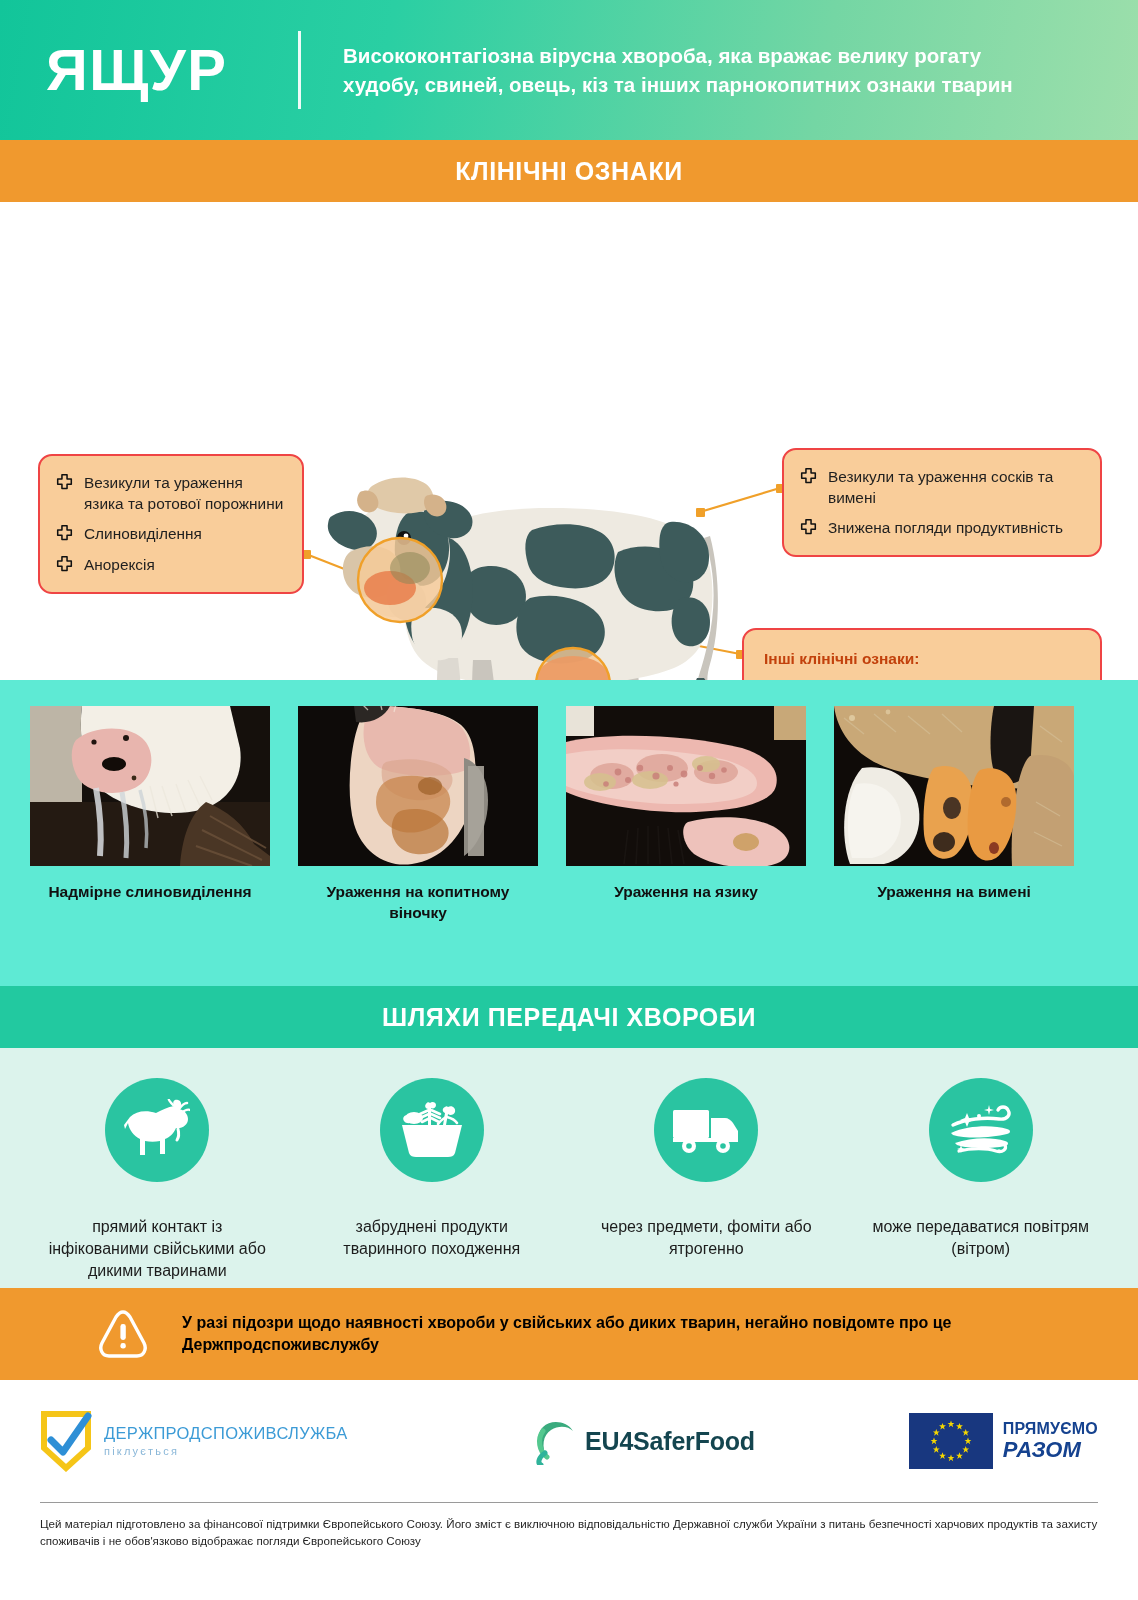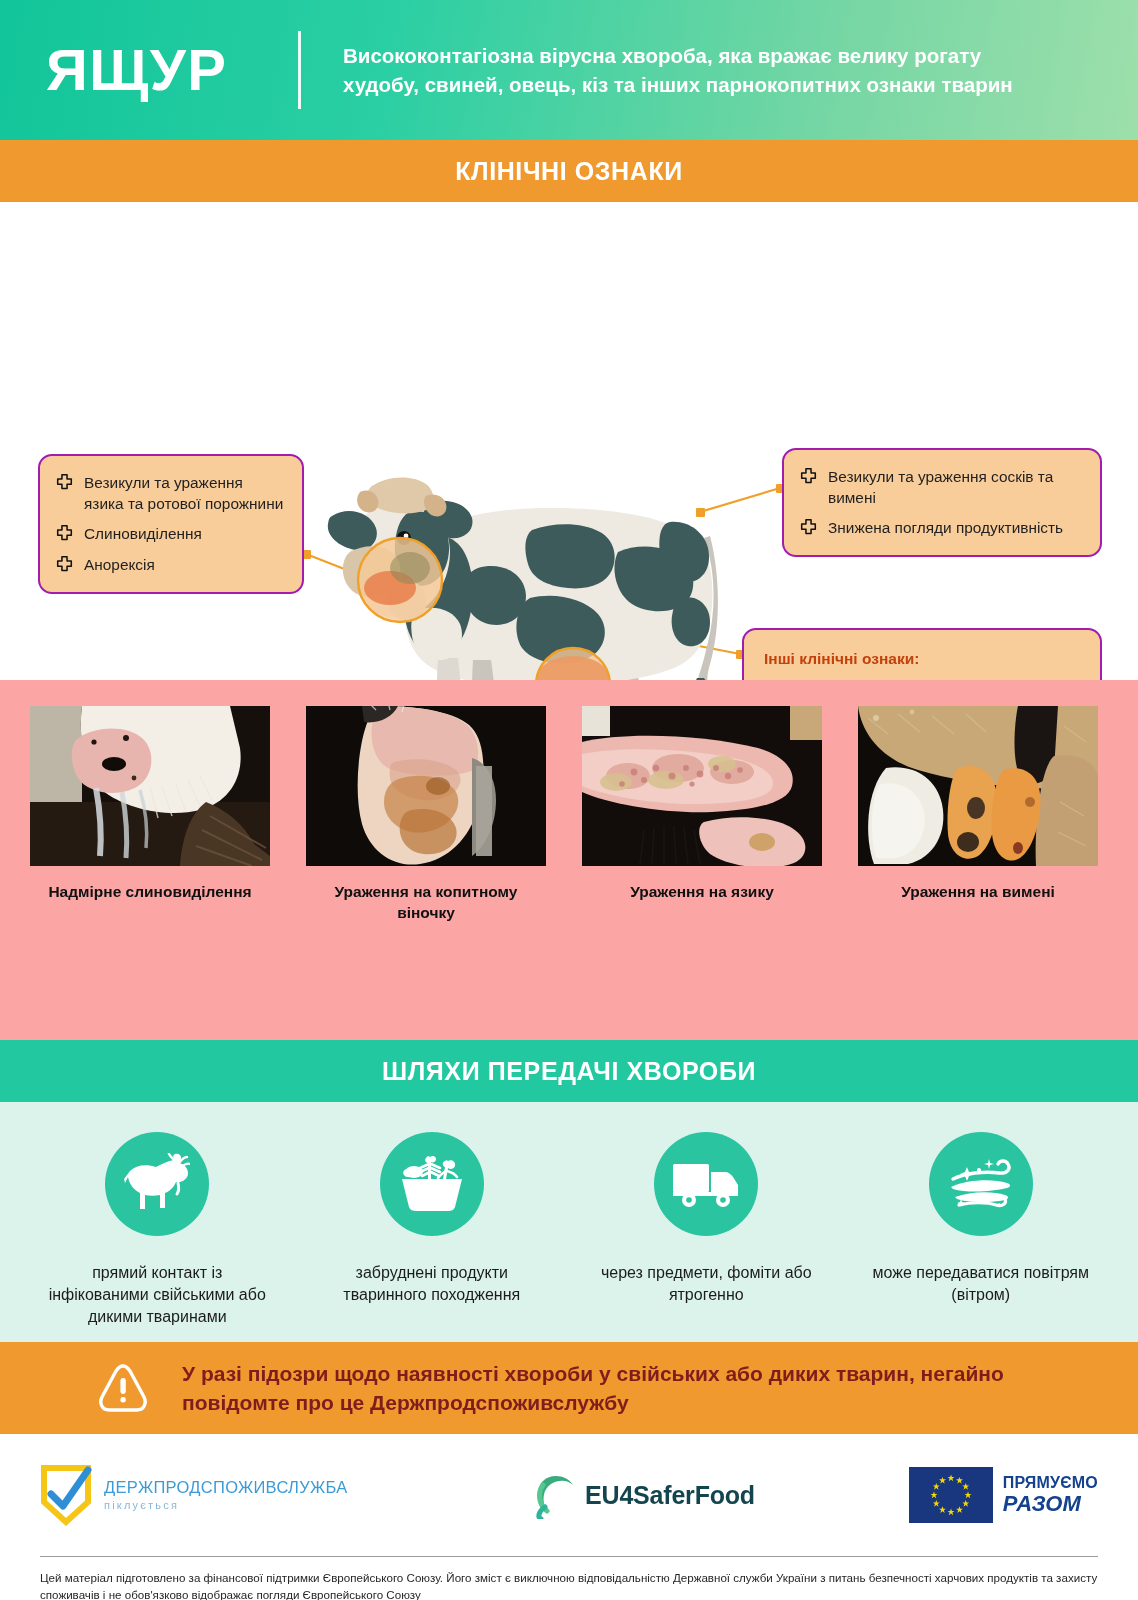--- a/index.html
+++ b/index.html
@@ -68,21 +68,21 @@
   
   .clinical {
     position: relative;
     height: 478px;
     background: #ffffff;
     overflow: hidden;
   }
   .sign-box {
     position: absolute;
     background: #f9cd9a;
-    border: 2px solid #a21caf;
+    border: 2px solid #ef4444;
     border-radius: 14px;
     padding: 16px 18px 16px 16px;
   }
   .sign-box.b1 { left: 38px;  top: 252px;  width: 266px; }
   .sign-box.b3 { left: 782px; top: 246px;  width: 320px; }
   .sign-box.b4 { left: 742px; top: 426px;  width: 360px; padding-top: 20px; }
 
   .sign-box-title {
     font-size: 15.5px; font-weight: 700; color: #c2410c;
     margin-bottom: 13px; margin-left: 4px;
@@ -97,25 +97,25 @@
   }
   .cross-icon { flex: 0 0 auto; width: 17px; height: 17px; margin-top: 2px; }
 
   
   .connector { position: absolute; pointer-events: none; }
 
   .cow-wrap { position: absolute; left: 318px; top: 258px; width: 425px; height: 335px; }
 
   
   .photos {
-    height: 360px;
-    background: #fca5a5;
+    height: 306px;
+    background: #5eead4;
     padding: 26px 30px 0 30px;
     display: flex;
-    gap: 36px;
+    gap: 28px;
   }
   .photo-cell { width: 240px; display: flex; flex-direction: column; align-items: center; }
   .photo-frame {
     width: 240px; height: 160px; overflow: hidden; position: relative;
     background: #1a1410;
   }
   .photo-frame svg { display: block; }
   .photo-caption {
     margin-top: 16px; text-align: center;
     font-size: 15.5px; font-weight: 700; color: #111; line-height: 1.35;
@@ -130,34 +130,34 @@
   }
   .trans-cell {
     flex: 1; display: flex; flex-direction: column; align-items: center;
   }
   .trans-circle {
     width: 104px; height: 104px; border-radius: 50%;
     background: #2ac4a1;
     display: flex; align-items: center; justify-content: center;
   }
   .trans-label {
-    margin-top: 26px; text-align: center;
+    margin-top: 34px; text-align: center;
     font-size: 16px; color: #1c1c1c; line-height: 1.37;
     max-width: 230px;
   }
 
   
   .warning {
     height: 92px;
     background: #f0992e;
     display: flex; align-items: center;
     padding-left: 96px; gap: 32px;
   }
   .warn-text {
-    color: #7f1d1d; font-size: 21px; font-weight: 700; line-height: 1.4;
+    color: #000000; font-size: 16px; font-weight: 700; line-height: 1.4;
     max-width: 840px;
   }
 
   
   .footer {
     height: 122px; background: #fff;
     display: flex; align-items: center;
     padding: 0 40px;
   }
   .logo-slot { display: flex; align-items: center; }

